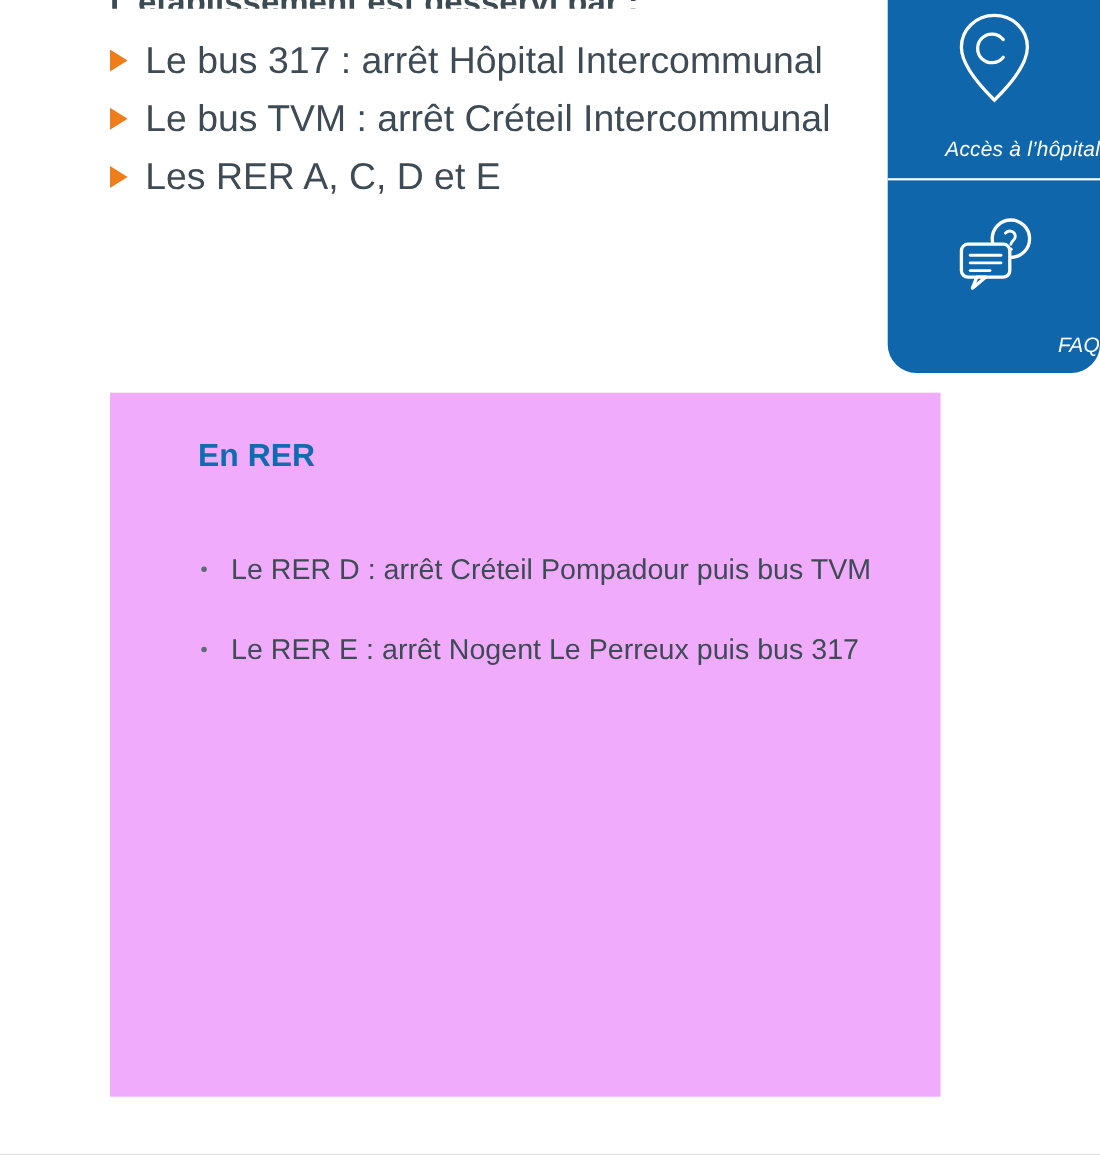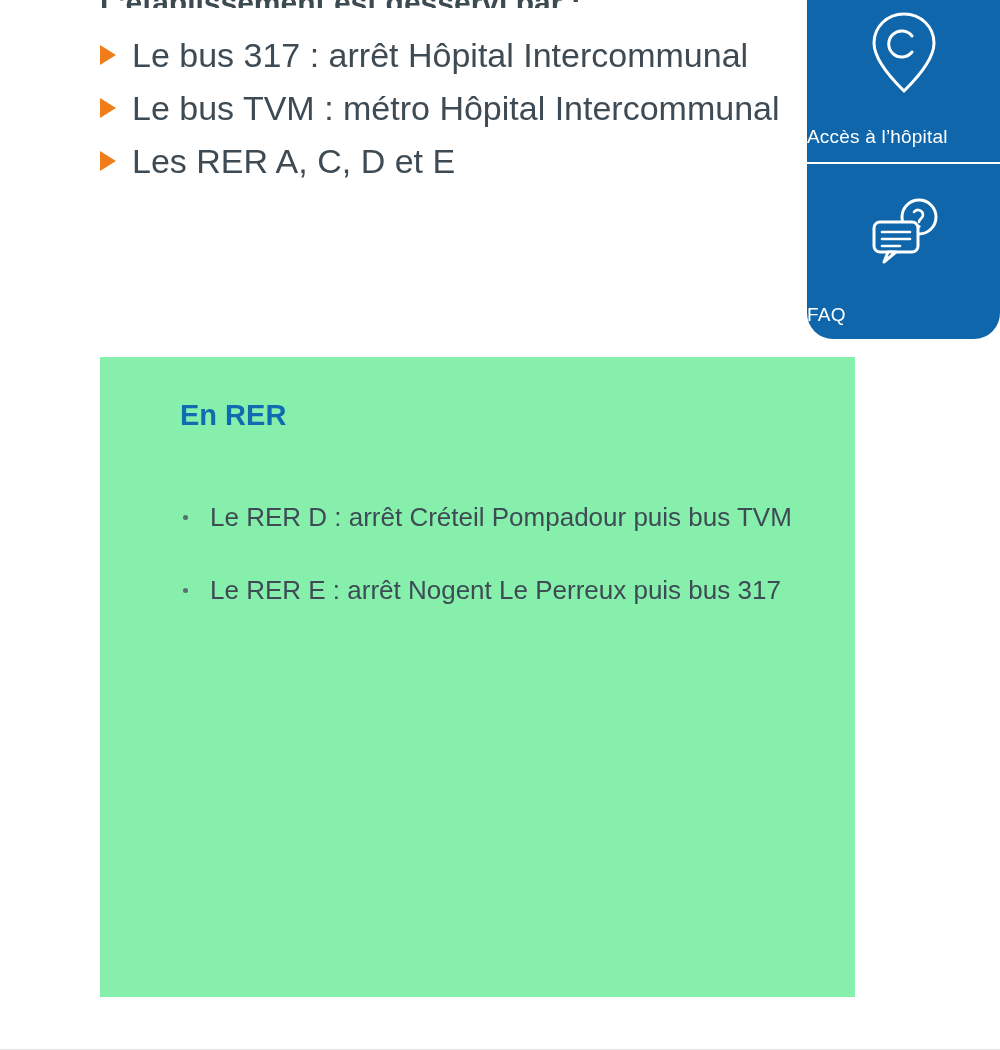--- a/index.html
+++ b/index.html
@@ -66,21 +66,21 @@
     border-bottom: 10px solid transparent;
   }
 
   
   .rer-panel {
     position: absolute;
     left: 100px;
     top: 357px;
     width: 755px;
     height: 640px;
-    background: #86efac;
+    background: #f0abfc;
   }
   .rer-title {
     position: absolute;
     left: 80px;
     top: 42px;
     font-size: 29px;
     font-weight: bold;
     color: #0f6cb0;
   }
   .rer-list {
@@ -141,23 +141,24 @@
     display: flex;
     justify-content: center;
   }
   .side-tab.first .icon-wrap { top: 56px; }
   .side-tab.second .icon-wrap { top: 32px; }
 
   .side-tab .tab-label {
     position: absolute;
     left: 0;
     right: 0;
-    text-align: left;
+    text-align: right;
     font-size: 19px;
     letter-spacing: 0.2px;
+    font-style: italic;
   }
   .side-tab.first .tab-label { top: 172px; }
   .side-tab.second .tab-label { top: 140px; }
 
   
   .bottom-rule {
     position: absolute;
     left: 0;
     top: 1049px;
     width: 1000px;
@@ -172,21 +173,21 @@
 
   <div class="intro-line">L'établissement est desservi par :</div>
 
   <ul class="arrow-list">
     <li>
       <span class="arrow-marker"></span>
       <span>Le bus 317 : arrêt Hôpital Intercommunal</span>
     </li>
     <li>
       <span class="arrow-marker"></span>
-      <span>Le bus TVM : métro Hôpital Intercommunal</span>
+      <span>Le bus TVM : arrêt Créteil Intercommunal</span>
     </li>
     <li>
       <span class="arrow-marker"></span>
       <span>Les RER A, C, D et E</span>
     </li>
   </ul>
 
   <div class="rer-panel">
     <div class="rer-title">En RER</div>
     <ul class="rer-list">

